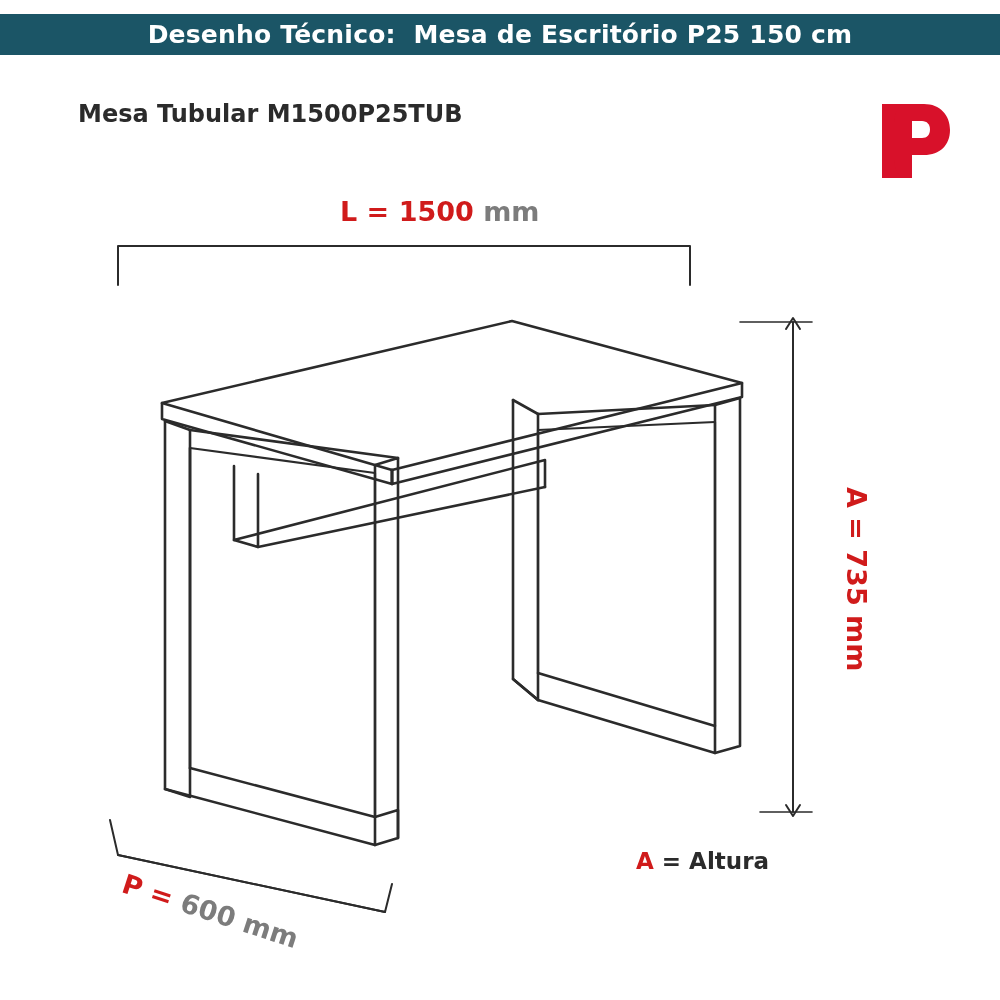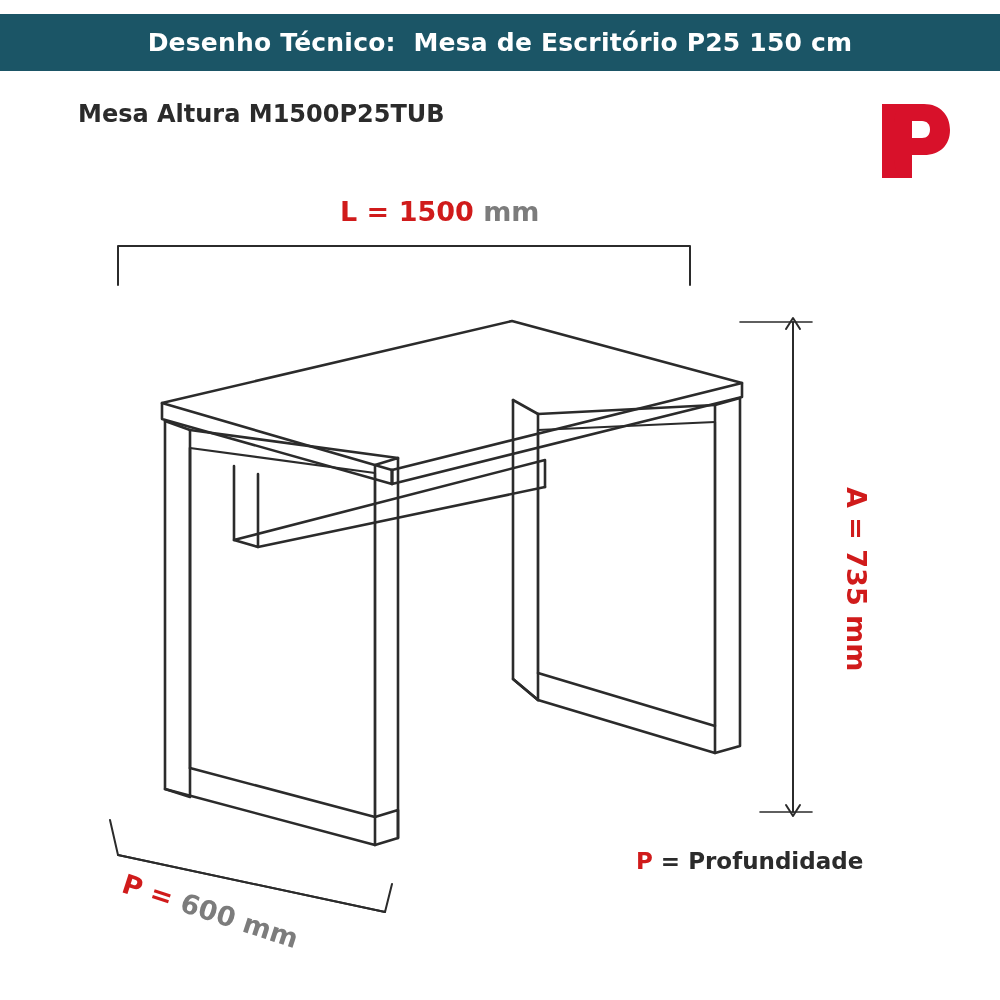--- a/index.html
+++ b/index.html
@@ -14,21 +14,21 @@
     position: relative;
     overflow: hidden;
   }
 
   
   .header-bar {
     position: absolute;
     left: 0;
     top: 14px;
     width: 1000px;
-    height: 57px;
+    height: 41px;
     background: #1b5566;
     display: flex;
     align-items: center;
     justify-content: center;
   }
   .header-title {
     color: #ffffff;
     font-size: 25px;
     font-weight: bold;
     letter-spacing: 0.2px;
@@ -116,21 +116,21 @@
     font-weight: bold;
   }
 </style>
 </head>
 <body>
 
 <div class="header-bar">
   <div class="header-title">Desenho Técnico:  Mesa de Escritório P25 150 cm</div>
 </div>
 
-<div class="subtitle">Mesa Altura M1500P25TUB</div>
+<div class="subtitle">Mesa Tubular M1500P25TUB</div>
 
 <div class="logo">
   <svg width="82" height="82" viewBox="0 0 82 82" xmlns="http://www.w3.org/2000/svg">
     <path d="M14 4 H52 C68 4 78 15 78 30 C78 45 68 55 52 55 H40 V78 H14 Z" fill="#d8112a"></path>
     <path d="M40 21 H50 C55 21 58 24.5 58 29.5 C58 34.5 55 38 50 38 H40 Z" fill="#ffffff"></path>
     <path d="M4 4 H22 V78 H4 Z" fill="#ffffff"></path>
     <path d="M10 4 H30 C30 4 22 10 22 22 V60 C22 72 30 78 30 78 H10 Z" fill="#d8112a"></path>
     <rect x="0" y="0" width="10" height="82" fill="#ffffff"></rect>
   </svg>
 </div>
@@ -203,15 +203,15 @@
 <div class="dim-label" id="dim-depth-label">
   <span>P = </span><span class="dim-unit">600 mm</span>
 </div>
 
 <div class="dim-label" id="dim-height-label">
   <span>A = </span><span>735 mm</span>
 </div>
 
 <div class="legend">
   <div class="legend-row">
-    <span class="legend-key">P</span><span> = Profundidade</span>
+    <span class="legend-key">A</span><span> = Altura</span>
   </div>
 </div>
 
 </body></html>

